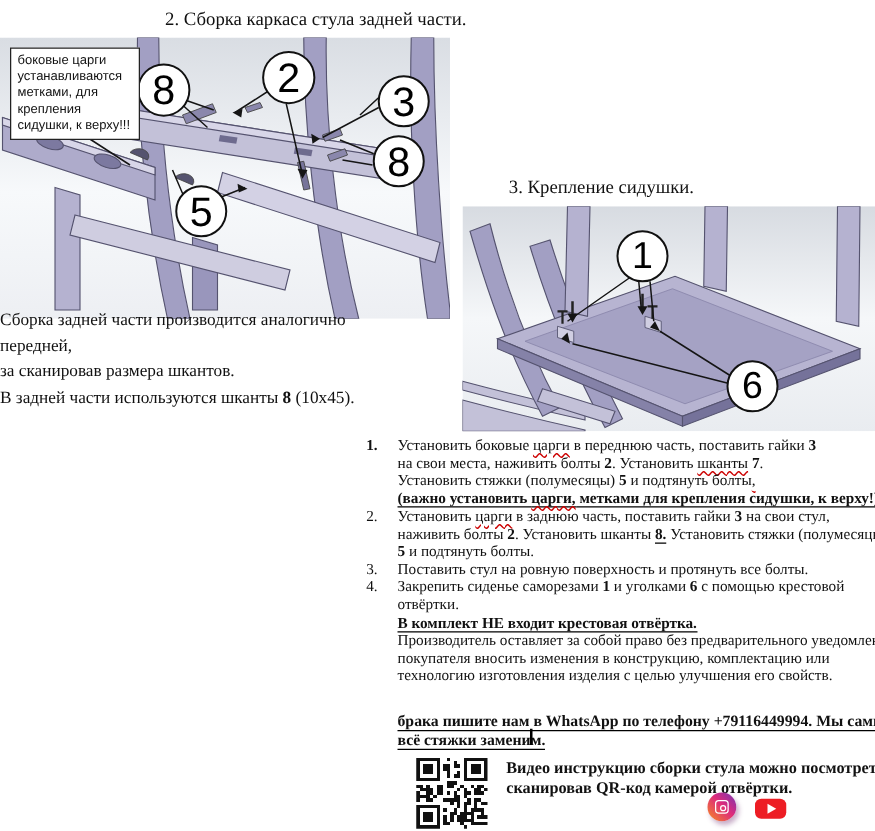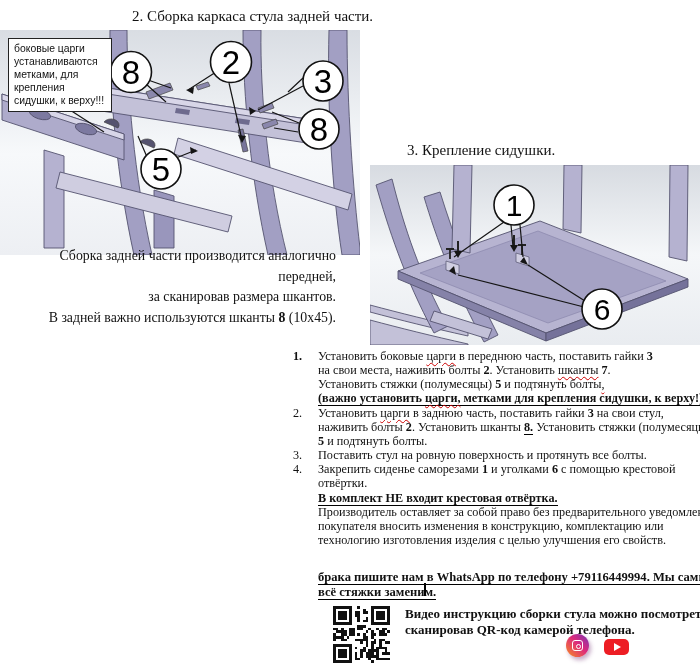--- a/index.html
+++ b/index.html
@@ -6,21 +6,21 @@
   #page{position:relative;width:700px;height:665px;background:#fff;overflow:hidden;
         font-family:"Liberation Serif",serif;color:#111;}
   .abs{position:absolute;}
   
   .h{font-size:15px;white-space:nowrap;}
   
   #note-box{left:8px;top:38px;width:92px;border:1.5px solid #222;background:#fff;
             padding:4px 5px;font-family:"Liberation Sans",sans-serif;font-size:10.4px;
             line-height:1.24;z-index:5;}
   
-  #caption1{left:0;top:246px;width:336px;text-align:right;font-size:13.8px;line-height:20.5px;}
+  #caption1{left:0;top:246px;width:336px;text-align:left;font-size:13.8px;line-height:20.5px;}
   
   #steps{left:293px;top:349px;font-size:12.2px;line-height:14.15px;}
   .li{display:flex;white-space:nowrap;}
   .num{width:25px;flex:0 0 25px;}
   .txt{flex:1;}
   .b{font-weight:bold;}
   .u{border-bottom:1.4px solid #000;}
   .w{text-decoration-line:underline;text-decoration-style:wavy;text-decoration-color:#c00;
      text-decoration-thickness:1px;text-underline-offset:2px;text-align:center;}
   
@@ -127,21 +127,21 @@
         </g>
       <g>
           <circle cx="161" cy="139" r="20" fill="#fff" stroke="#111" stroke-width="1.6"></circle>
         <text x="161" y="139" dominant-baseline="central">5</text>
         </g>
     </g>
   </svg>
 
   <div class="abs" id="note-box">боковые царги устанавливаются метками, для крепления сидушки, к верху!!!</div>
 
-  <div class="abs" id="caption1"><span>Сборка задней части производится аналогично передней,</span><br><span>за сканировав размера шкантов.</span><br><span>В задней важно используются шканты </span><span class="b">8</span><span> (10x45).</span></div>
+  <div class="abs" id="caption1"><span>Сборка задней части производится аналогично передней,</span><br><span>за сканировав размера шкантов.</span><br><span>В задней части используются шканты </span><span class="b">8</span><span> (10x45).</span></div>
 
   <div class="abs h" style="left:407px;top:142px;">3.  Крепление сидушки.</div>
 
   <svg class="abs" style="left:370px;top:165px;" width="330" height="180" viewBox="0 0 330 180">
     <rect width="330" height="180" fill="url(#g2)"></rect>
     <g stroke="#55536f" stroke-width="0.9" fill="#a29fc3">
 
       <path d="M0 140 C30 148 62 156 98 164 L98 171 C62 163 30 155 0 147 Z" fill="#c3c1d8"></path>
       <path d="M0 155 C30 163 62 171 98 179 L98 180 L0 180 Z" fill="#c3c1d8"></path>
 
@@ -427,21 +427,21 @@
         <rect x="16.29" y="51.57" width="2.71" height="2.71"></rect>
         <rect x="0.00" y="54.29" width="2.71" height="2.71"></rect>
         <rect x="2.71" y="54.29" width="2.71" height="2.71"></rect>
         <rect x="5.43" y="54.29" width="2.71" height="2.71"></rect>
         <rect x="8.14" y="54.29" width="2.71" height="2.71"></rect>
         <rect x="10.86" y="54.29" width="2.71" height="2.71"></rect>
         <rect x="13.57" y="54.29" width="2.71" height="2.71"></rect>
         <rect x="16.29" y="54.29" width="2.71" height="2.71"></rect>
       </g>
   </svg>
-  <div class="abs" id="qr-caption"><span class="b">Видео инструкцию сборки стула можно посмотреть,</span><br><span class="b">сканировав QR-код камерой телефона.</span></div>
+  <div class="abs" id="qr-caption"><span class="b">Видео инструкцию сборки стула можно посмотреть,</span><br><span class="b">сканировав QR-код камерой отвёртки.</span></div>
 
   <div class="abs" id="insta">
     <div class="cam"></div>
     <div class="dot"></div>
   </div>
   <div class="abs" id="yt">
     <div class="tri"></div>
   </div>
 
 </div>

